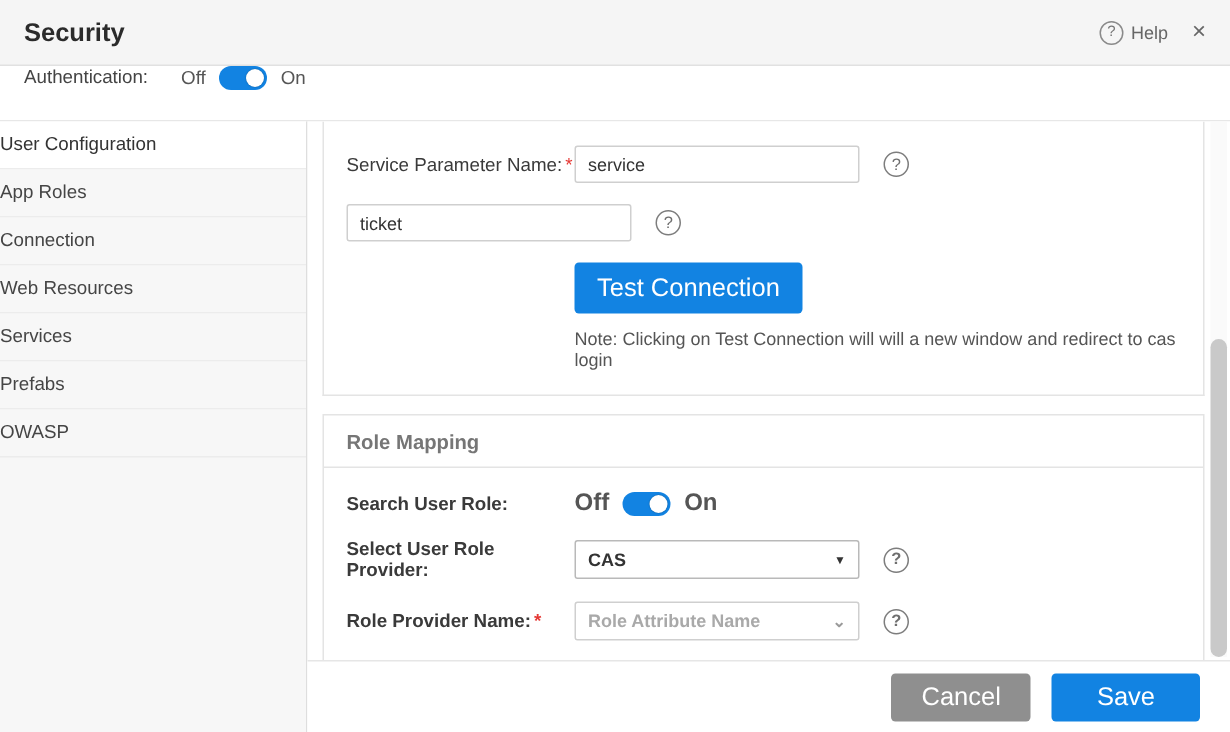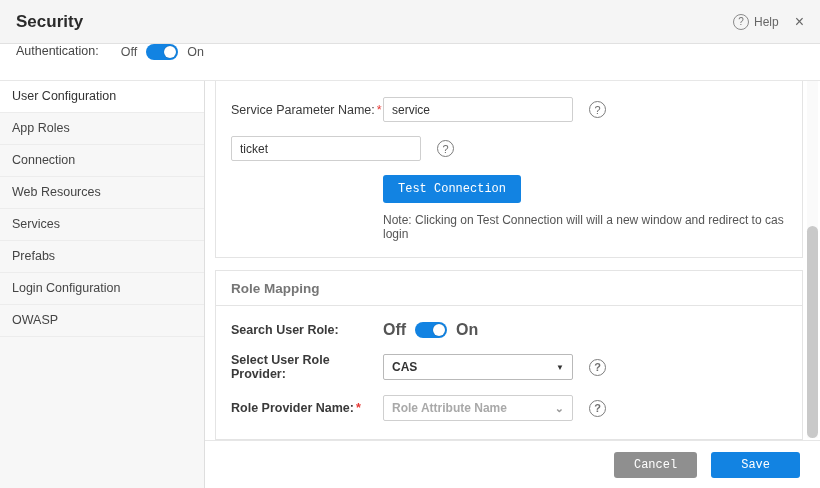--- a/index.html
+++ b/index.html
@@ -26,21 +26,21 @@
   .toggle-group { display:flex; align-items:center; gap:9px; color:#555; }
   .toggle { width:32px; height:16px; border-radius:9px; background:var(--accent,#1283e2);
             position:relative; cursor:pointer; }
   .toggle .knob { position:absolute; top:2px; right:2px; width:12px; height:12px;
                   border-radius:50%; background:#fff; box-shadow:0 0 1px rgba(0,0,0,.4); }
 
   
   .main { display:flex; height:407px; }
 
   .sidebar { width:205px; background:#f7f7f7; border-right:1px solid #dedede; }
-  .side-item { height:32px; line-height:31px; padding-left:12px; font-size:12.5px;
+  .side-item { height:32px; line-height:31px; padding-left:0; font-size:12.5px;
                color:#454545; border-bottom:1px solid #ececec; cursor:pointer; background:#f7f7f7; }
   .side-item.active { background:#fff; color:#333; }
 
   .content { flex:1; position:relative; background:#fff; }
   .scroll-area { position:absolute; top:0; left:0; right:16px; bottom:48px; overflow:hidden; padding-left:10px; }
 
   .panel { border:1px solid #e4e4e4; background:#fff; }
   .panel-top { border-top:none; padding:16px 15px 12px 15px; width:588px; }
   .panel-role { margin-top:12px; width:588px;font-weight:bold; }
   .panel-title { padding:10px 15px 9px 15px; font-size:13.5px; color:#767676;
@@ -52,22 +52,22 @@
   .row-label { width:152px; font-size:12.5px; color:#3a3a3a; flex-shrink:0; }
   .req { color:var(--asterisk-red,#e53935); margin-left:2px; }
 
   .text-input { width:190px; height:25px; border:1px solid #cfcfcf; border-radius:2px;
                 padding:0 8px; font-size:12px; color:#333; font-family:"Liberation Sans",sans-serif; outline:none; }
 
   .help-icon { margin-left:16px; width:17px; height:17px; border:1px solid #7d7d7d; border-radius:50%;
                display:flex; align-items:center; justify-content:center; font-size:11px; color:#6f6f6f;
                cursor:pointer; flex-shrink:0; }
 
-  .btn { border:none; border-radius:3px; font-size:12px; color:#fff; cursor:pointer;
-         font-family:Liberation Mono, monospace; }
+  .btn { border:none; border-radius:3px; font-size:17px; color:#fff; cursor:pointer;
+         font-family:Liberation Sans, sans-serif; }
   .btn-test { background:var(--accent,#1283e2); padding:7px 15px; margin-left:152px; }
   .note-text { margin:10px 0 4px 152px; font-size:12px; color:#555; }
 
   .select-box { width:190px; height:26px; border:1px solid #b9b9b9; border-radius:2px;
                 display:flex; align-items:center; justify-content:space-between;
                 padding:0 8px; font-size:12px; color:#333; cursor:pointer; background:#fff; }
   .select-caret { font-size:8px; color:#333; }
   .select-box.placeholder-style { border-color:#cfcfcf; color:#a9a9a9; }
   .chevron { font-size:11px; color:#9a9a9a; }
 
@@ -112,21 +112,20 @@
 
   <div class="main">
 
     <nav class="sidebar">
       <div class="side-item active">User Configuration</div>
       <div class="side-item">App Roles</div>
       <div class="side-item">Connection</div>
       <div class="side-item">Web Resources</div>
       <div class="side-item">Services</div>
       <div class="side-item">Prefabs</div>
-      <div class="side-item">Login Configuration</div>
       <div class="side-item">OWASP</div>
     </nav>
 
     <div class="content">
       <div class="scroll-area">
 
         <div class="panel panel-top">
           <div class="form-row">
             <div class="row-label">
               <span>Service Parameter Name:</span><span class="req">*</span>

